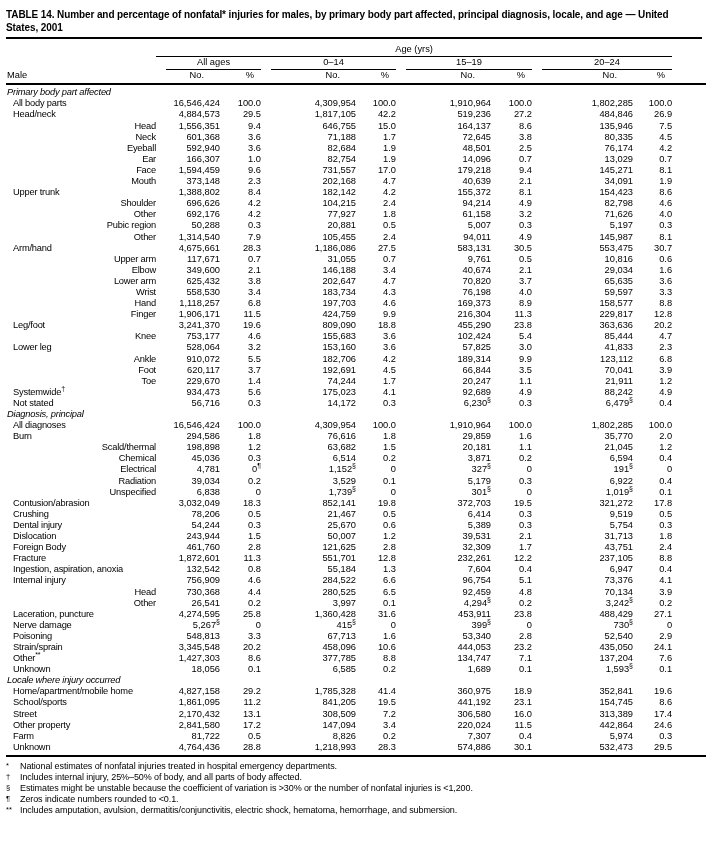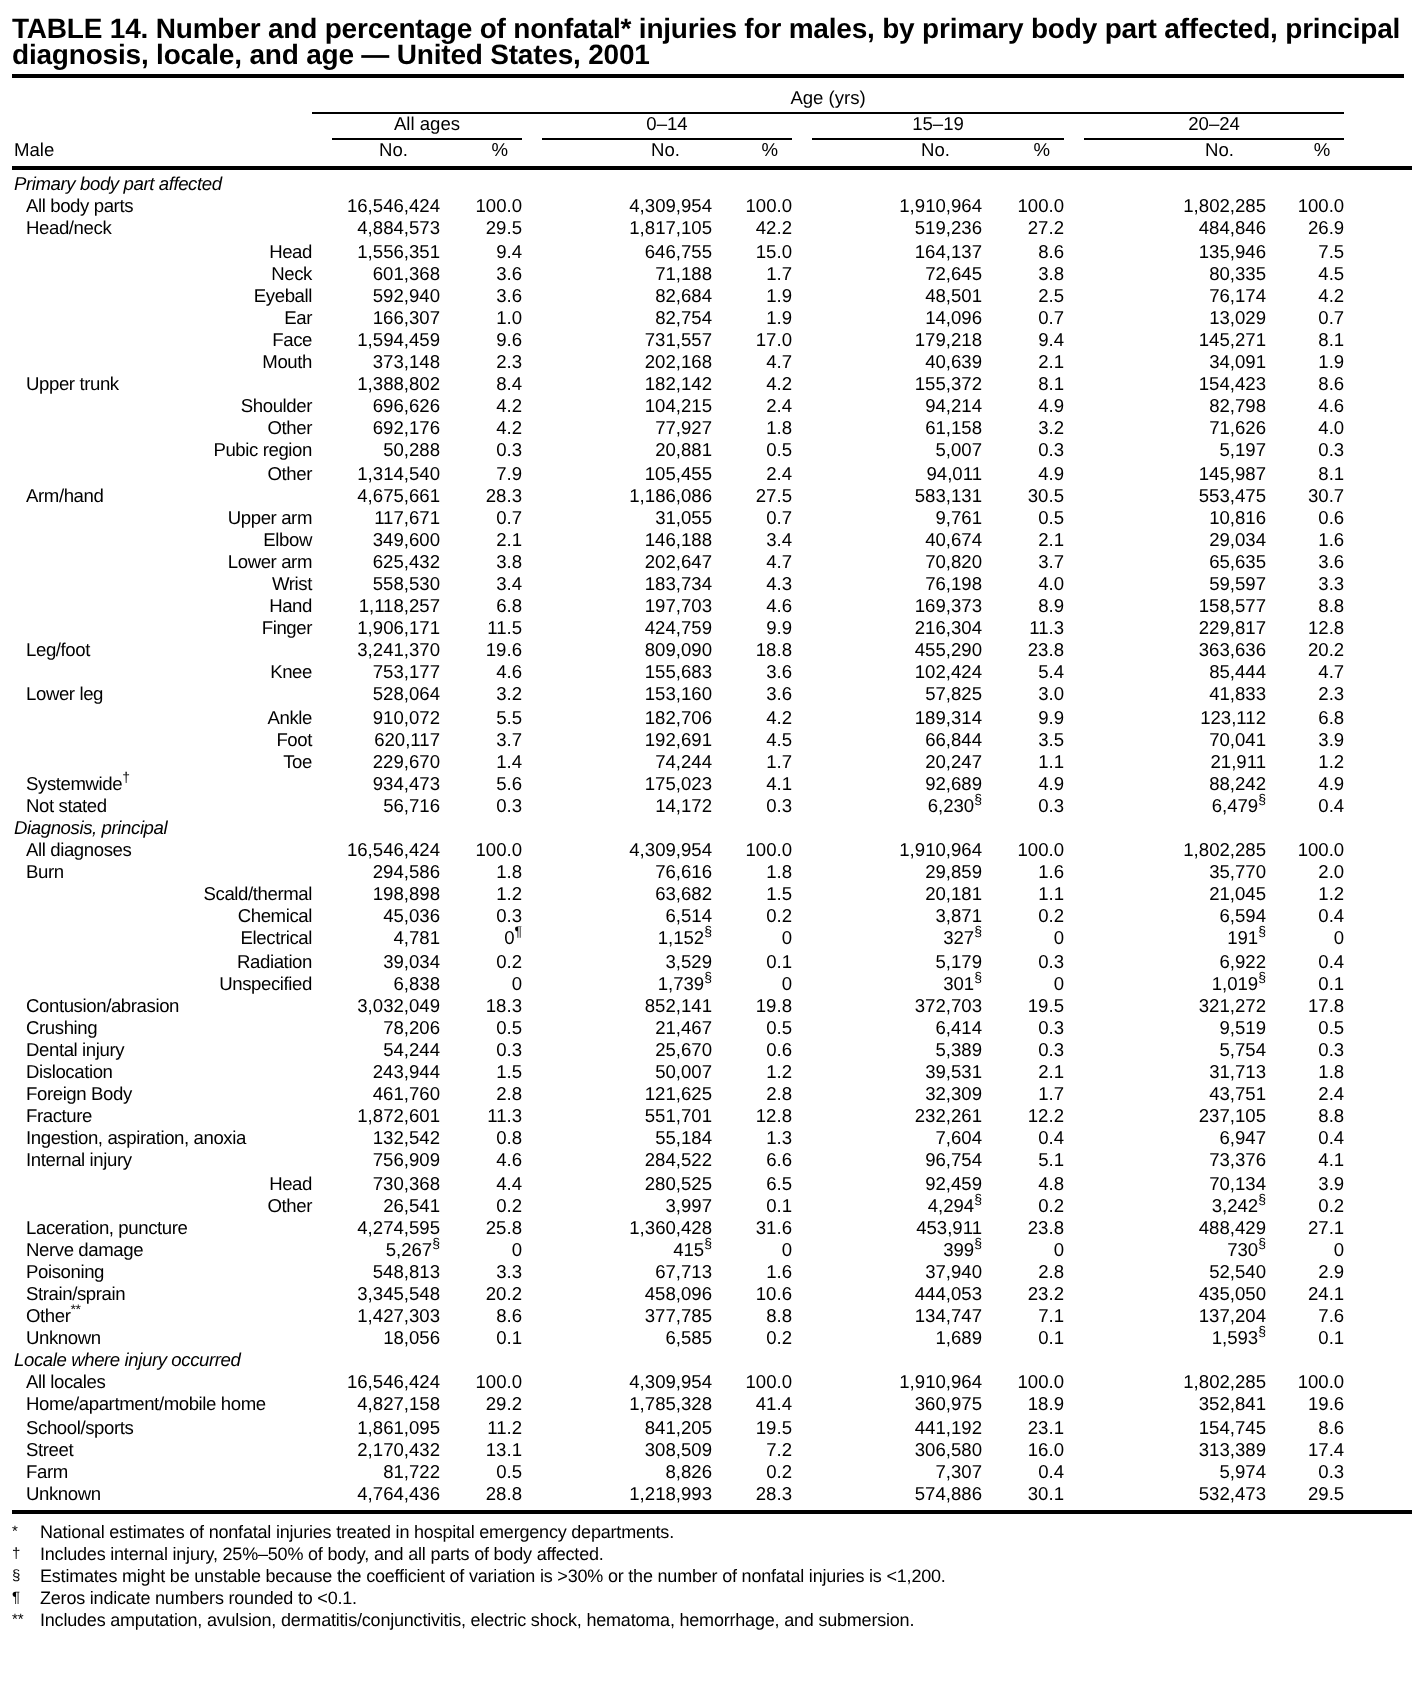--- a/index.html
+++ b/index.html
@@ -3,21 +3,21 @@
 <meta charset="utf-8">
 <style>
   html,body { margin:0; padding:0; background:#ffffff; }
   .page {
     width:708px; height:841px; box-sizing:border-box;
     padding:8px 6px 0 6px; overflow:hidden;
     font-family:"Liberation Sans", sans-serif; color:#000;
     background:#fff;
   }
   .title {
-    width:696px; font-size:14px; font-weight:bold; line-height:13px;
+    width:696px; font-size:10px; font-weight:bold; line-height:13px;
     letter-spacing:-0.1px; padding-bottom:3px;
     border-bottom:2.5px solid #000;
   }
   table.tbl { border-collapse:collapse; table-layout:fixed; width:700px; margin-top:5px; }
   .tbl th, .tbl td {
     padding:0; margin:0; white-space:nowrap; overflow:visible;
     font-size:9.3px; line-height:11.1px; font-weight:normal;
     text-align:left; vertical-align:bottom;
   }
   thead th { font-weight:bold; }
@@ -665,21 +665,21 @@
           <td class="num">730<sup>§</sup></td>
           <td class="num">0</td>
           <td class="sp"></td>
         </tr>
         <tr>
           <td class="lbl ind1">Poisoning</td>
           <td class="num">548,813</td>
           <td class="num">3.3</td>
           <td class="num">67,713</td>
           <td class="num">1.6</td>
-          <td class="num">37,940</td>
+          <td class="num">53,340</td>
           <td class="num">2.8</td>
           <td class="num">52,540</td>
           <td class="num">2.9</td>
           <td class="sp"></td>
         </tr>
         <tr>
           <td class="lbl ind1">Strain/sprain</td>
           <td class="num">3,345,548</td>
           <td class="num">20.2</td>
           <td class="num">458,096</td>
@@ -711,32 +711,20 @@
           <td class="num">1,689</td>
           <td class="num">0.1</td>
           <td class="num">1,593<sup>§</sup></td>
           <td class="num">0.1</td>
           <td class="sp"></td>
         </tr>
         <tr class="section-row">
           <td colspan="10">Locale where injury occurred</td>
         </tr>
         <tr>
-          <td class="lbl ind1">All locales</td>
-          <td class="num">16,546,424</td>
-          <td class="num">100.0</td>
-          <td class="num">4,309,954</td>
-          <td class="num">100.0</td>
-          <td class="num">1,910,964</td>
-          <td class="num">100.0</td>
-          <td class="num">1,802,285</td>
-          <td class="num">100.0</td>
-          <td class="sp"></td>
-        </tr>
-        <tr>
           <td class="lbl ind1">Home/apartment/mobile home</td>
           <td class="num">4,827,158</td>
           <td class="num">29.2</td>
           <td class="num">1,785,328</td>
           <td class="num">41.4</td>
           <td class="num">360,975</td>
           <td class="num">18.9</td>
           <td class="num">352,841</td>
           <td class="num">19.6</td>
           <td class="sp"></td>
@@ -756,20 +744,32 @@
         <tr>
           <td class="lbl ind1">Street</td>
           <td class="num">2,170,432</td>
           <td class="num">13.1</td>
           <td class="num">308,509</td>
           <td class="num">7.2</td>
           <td class="num">306,580</td>
           <td class="num">16.0</td>
           <td class="num">313,389</td>
           <td class="num">17.4</td>
+          <td class="sp"></td>
+        </tr>
+        <tr>
+          <td class="lbl ind1">Other property</td>
+          <td class="num">2,841,580</td>
+          <td class="num">17.2</td>
+          <td class="num">147,094</td>
+          <td class="num">3.4</td>
+          <td class="num">220,024</td>
+          <td class="num">11.5</td>
+          <td class="num">442,864</td>
+          <td class="num">24.6</td>
           <td class="sp"></td>
         </tr>
         <tr>
           <td class="lbl ind1">Farm</td>
           <td class="num">81,722</td>
           <td class="num">0.5</td>
           <td class="num">8,826</td>
           <td class="num">0.2</td>
           <td class="num">7,307</td>
           <td class="num">0.4</td>

